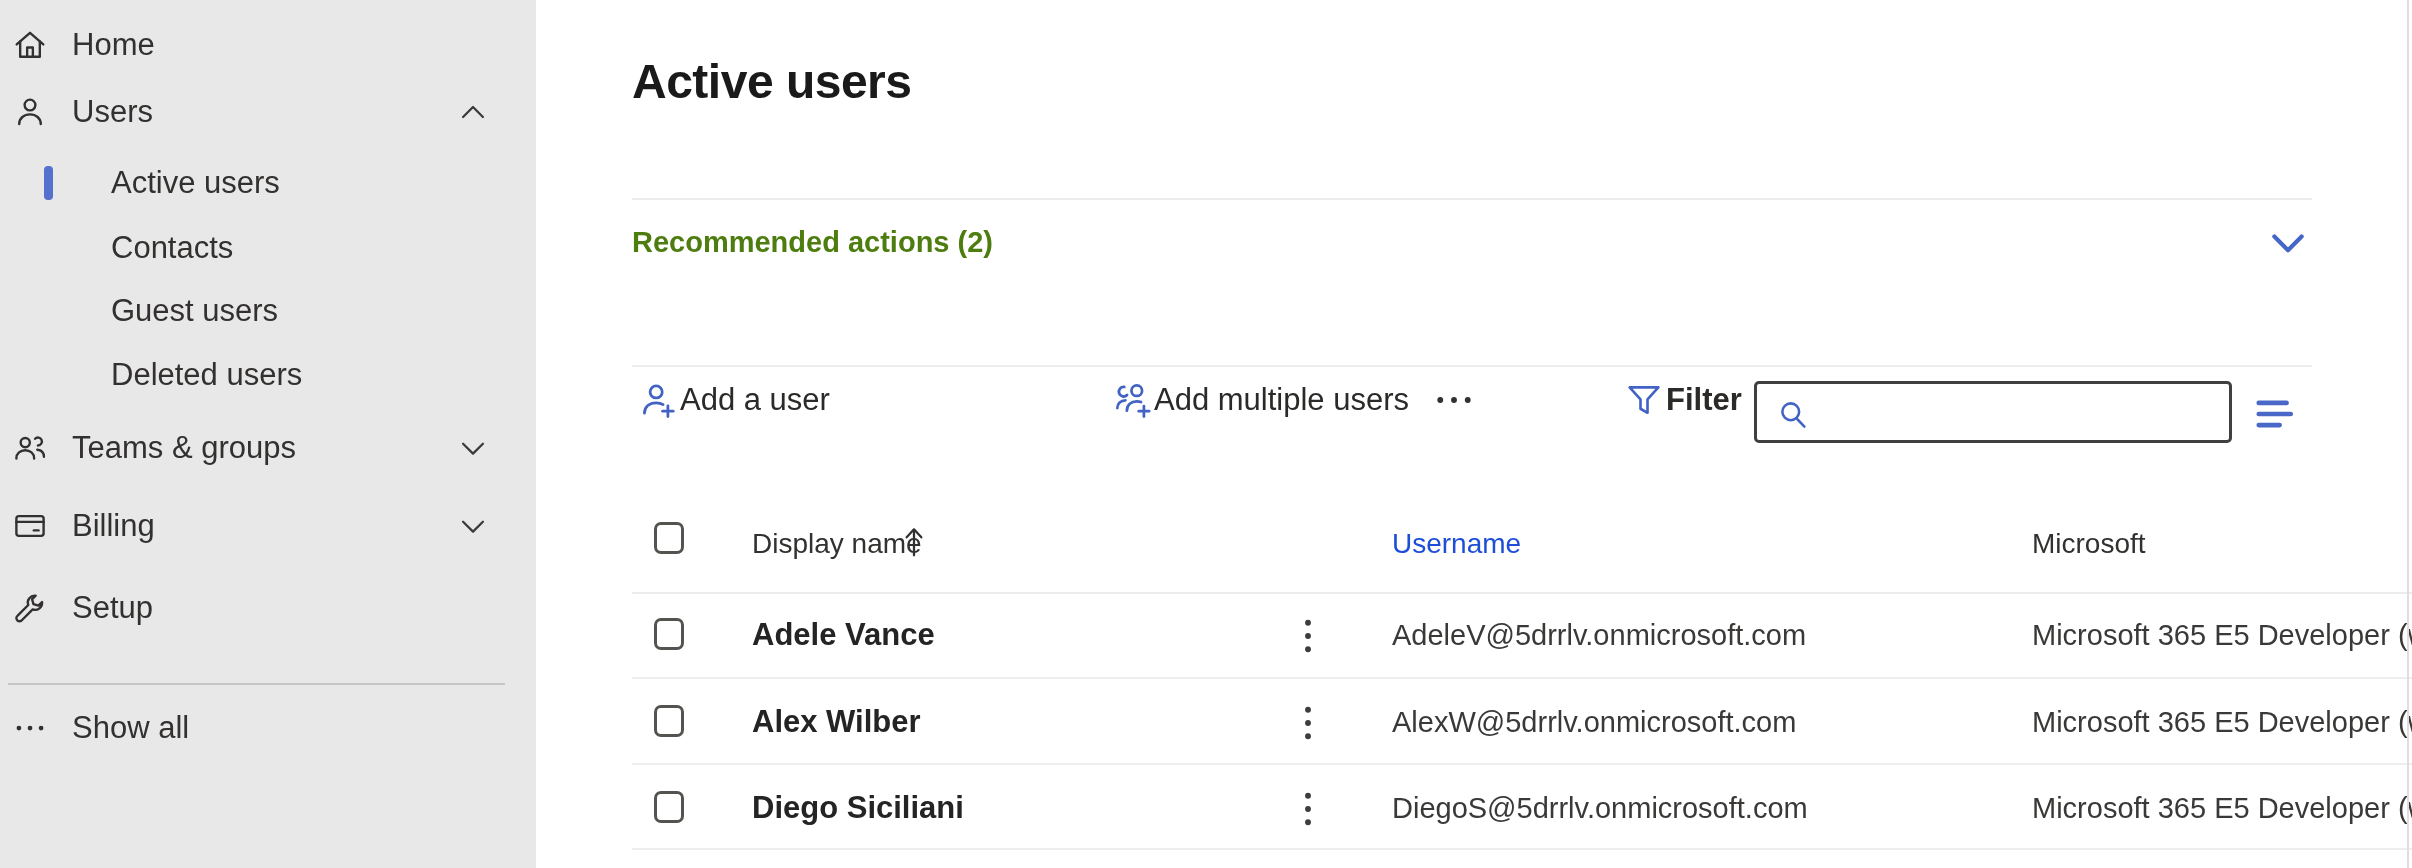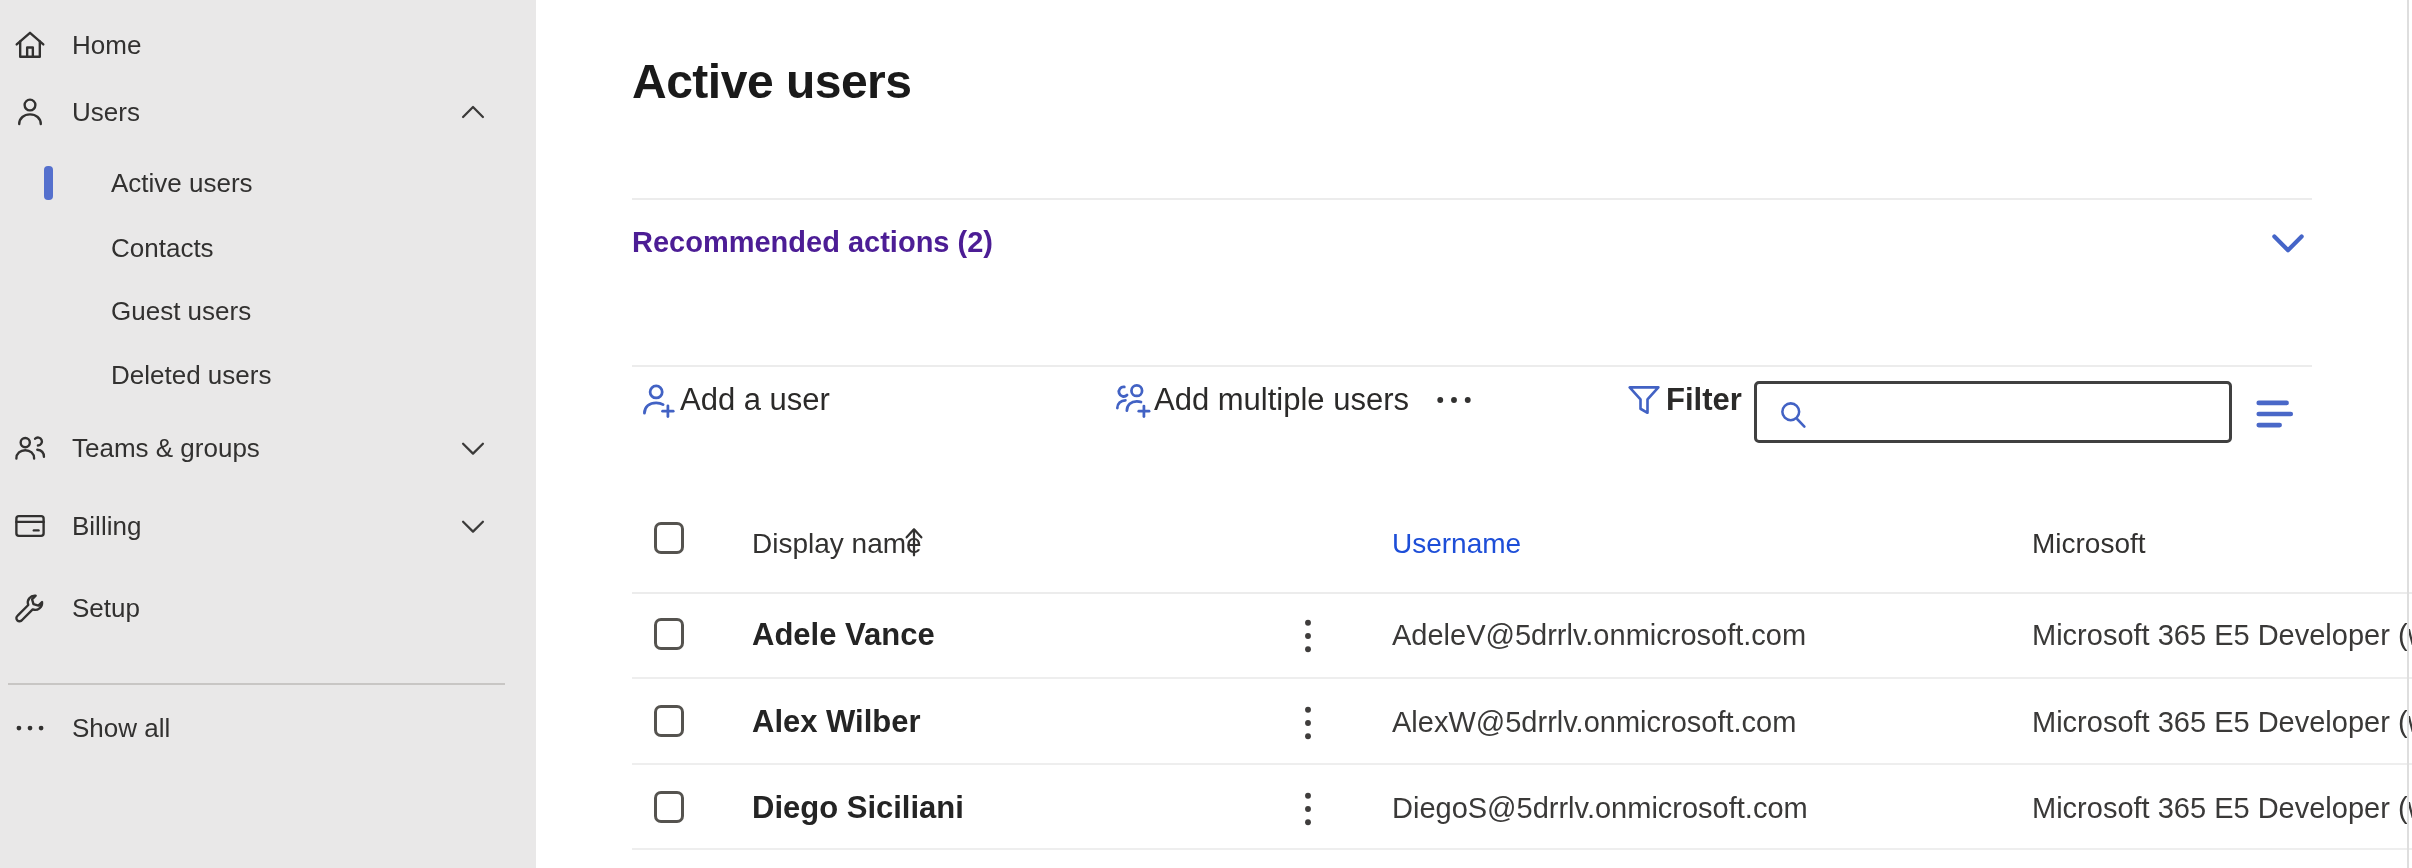--- a/index.html
+++ b/index.html
@@ -3,32 +3,32 @@
 <meta charset="utf-8">
 <style>
   html,body{margin:0;padding:0;background:#fff;}
   #app{position:relative;width:2412px;height:868px;overflow:hidden;background:#fff;
        font-family:"Liberation Sans","DejaVu Sans",sans-serif;color:#323130;}
 
   
   .sidebar{position:absolute;left:0;top:0;width:536px;height:868px;background:#e9e8e8;}
   .nav-row{position:absolute;left:0;width:536px;height:46px;display:flex;align-items:center;cursor:pointer;}
   .nav-icon{position:absolute;left:10px;top:3px;width:40px;height:40px;display:flex;align-items:center;justify-content:center;color:#323130;}
-  .nav-label{position:absolute;left:72px;font-size:26px;color:#323130;white-space:nowrap;}
+  .nav-label{position:absolute;left:72px;font-size:31px;color:#323130;white-space:nowrap;}
   .nav-label.sub{left:111px;}
   .nav-chev{position:absolute;left:456px;top:9px;width:36px;height:28px;color:#3b3a39;}
   .sel-bar{position:absolute;left:44px;width:9px;height:34px;border-radius:4px;background:#5570cd;}
   .side-divider{position:absolute;left:8px;top:683px;width:497px;height:0;border-top:2px solid #c8c6c4;}
 
   
   .main{position:absolute;left:536px;top:0;width:1876px;height:868px;background:#fff;}
   .page-title{position:absolute;left:96px;top:22px;font-size:48px;font-weight:700;color:#1a1a1a;letter-spacing:-0.5px;}
   .hdiv{position:absolute;left:96px;width:1680px;border-top:2px solid #ececec;height:0;}
   .rec-row{position:absolute;left:96px;top:222px;width:1680px;height:46px;cursor:pointer;}
-  .rec-label{position:absolute;left:0;top:4px;font-size:29px;font-weight:700;color:#4c1d95;}
+  .rec-label{position:absolute;left:0;top:4px;font-size:29px;font-weight:700;color:#4d7c0f;}
   .rec-chev{position:absolute;right:2px;top:0px;width:44px;height:40px;color:#4565c8;}
 
   
   .tb-item{position:absolute;top:377px;height:46px;display:flex;align-items:center;cursor:pointer;}
   .tb-icon{width:44px;height:44px;display:flex;align-items:center;justify-content:center;color:#4262c4;}
   .tb-label{font-size:31px;color:#2b2a29;white-space:nowrap;}
   .tb-label.bold{font-weight:700;}
   .tb-ellipsis{color:#323130;}
   .searchbox{position:absolute;left:1218px;top:381px;width:478px;height:62px;border:3px solid #404040;border-radius:5px;background:#fff;box-sizing:border-box;}
   .searchbox .mag{position:absolute;left:18px;top:12px;width:36px;height:36px;color:#4262c4;}

